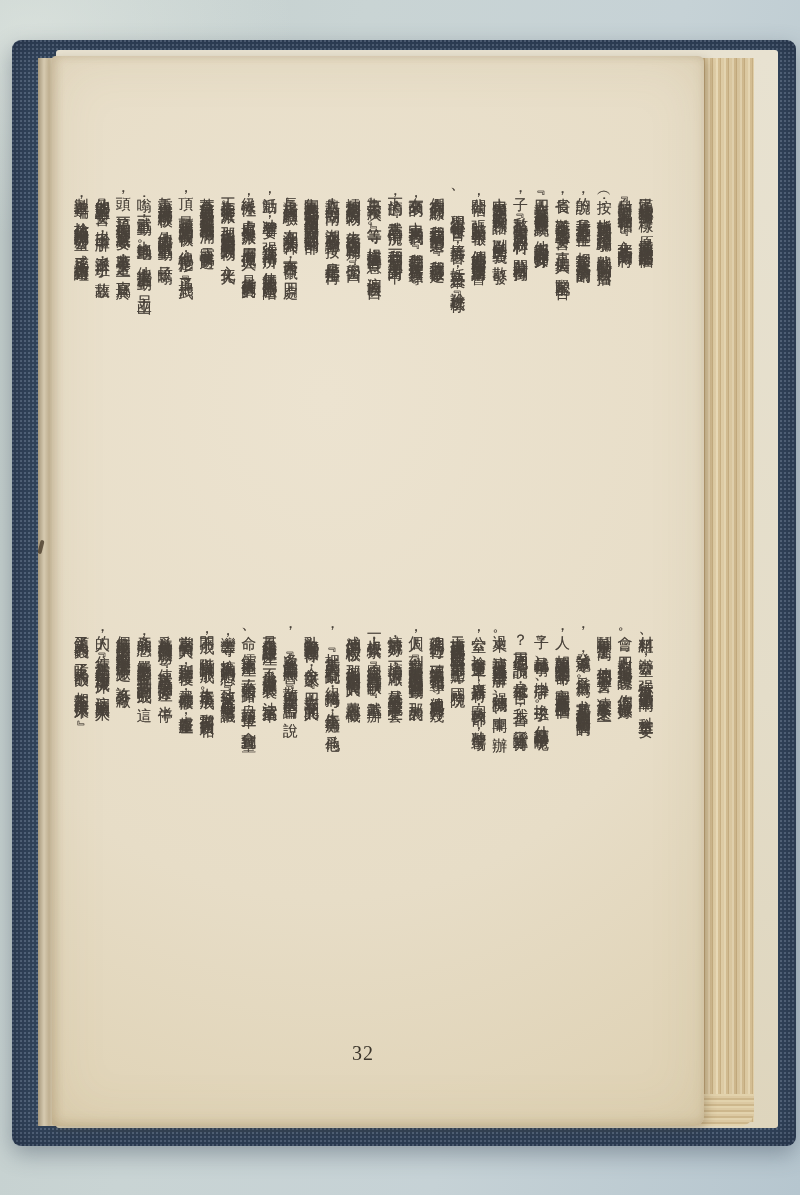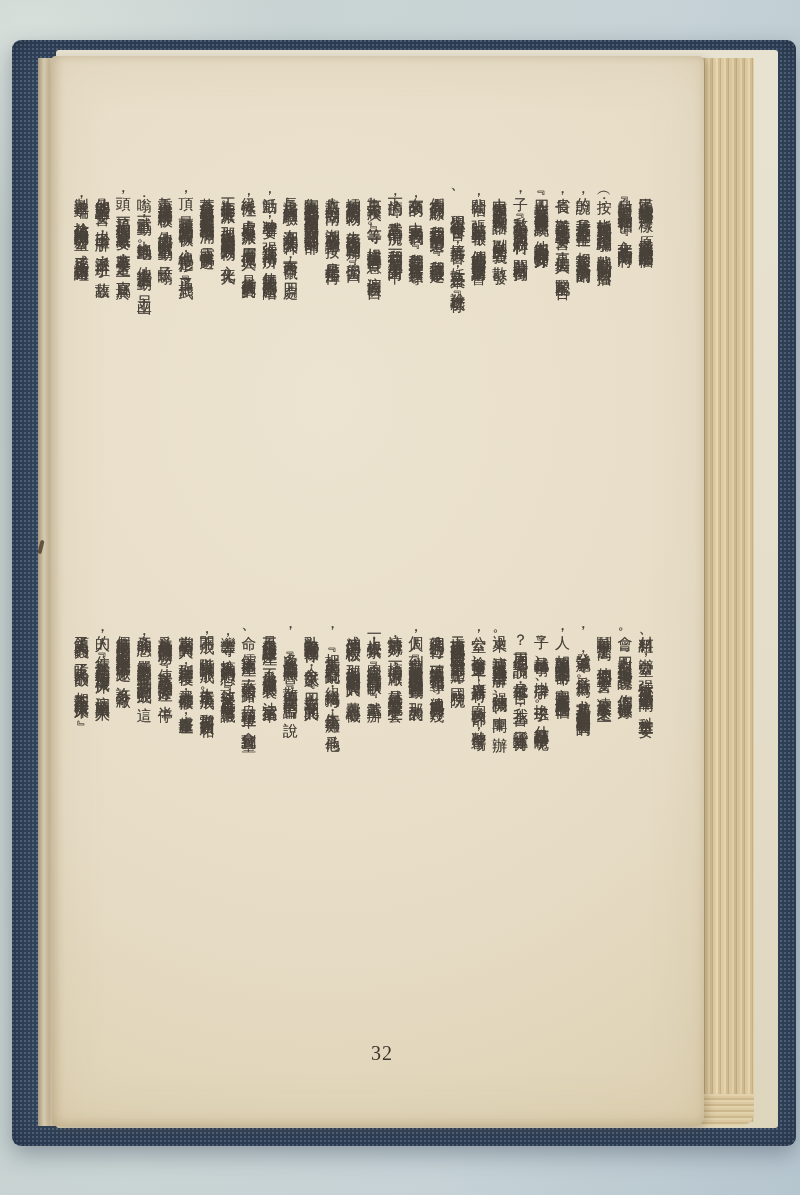--- a/index.html
+++ b/index.html
@@ -31,21 +31,21 @@
     background:radial-gradient(120% 85% at 42% 32%, #ece3d0 0%, #e7ddc7 55%, #dcceae 100%);
     box-shadow:inset 0 0 55px rgba(150,120,70,.13), inset 4px 0 10px rgba(130,100,60,.20),
                inset 0 -4px 12px rgba(140,110,65,.14), 3px 3px 10px rgba(80,60,30,.25);}
   .band{position:absolute;left:18px;width:586px;height:412px;
     writing-mode:vertical-rl;text-orientation:upright;
     font-size:15px;letter-spacing:1.8px;color:#49423a;
     text-shadow:0 0 .4px rgba(73,66,58,.55);}
   .band-top{top:130px;}
   .band-bottom{top:568px;}
   .col{line-height:20.9px;}
-  .page-number{position:absolute;left:300px;top:986px;width:60px;text-align:center;
+  .page-number{position:absolute;left:300px;top:986px;width:60px;
     font-size:20px;color:#3b352b;letter-spacing:1px;}
 </style>
 </head>
 <body>
 
 <div class="scene">
   <div class="cover"></div>
   <div class="gutter"></div>
   <div class="flyleaf"></div>
   <div class="fore-edge"></div>

